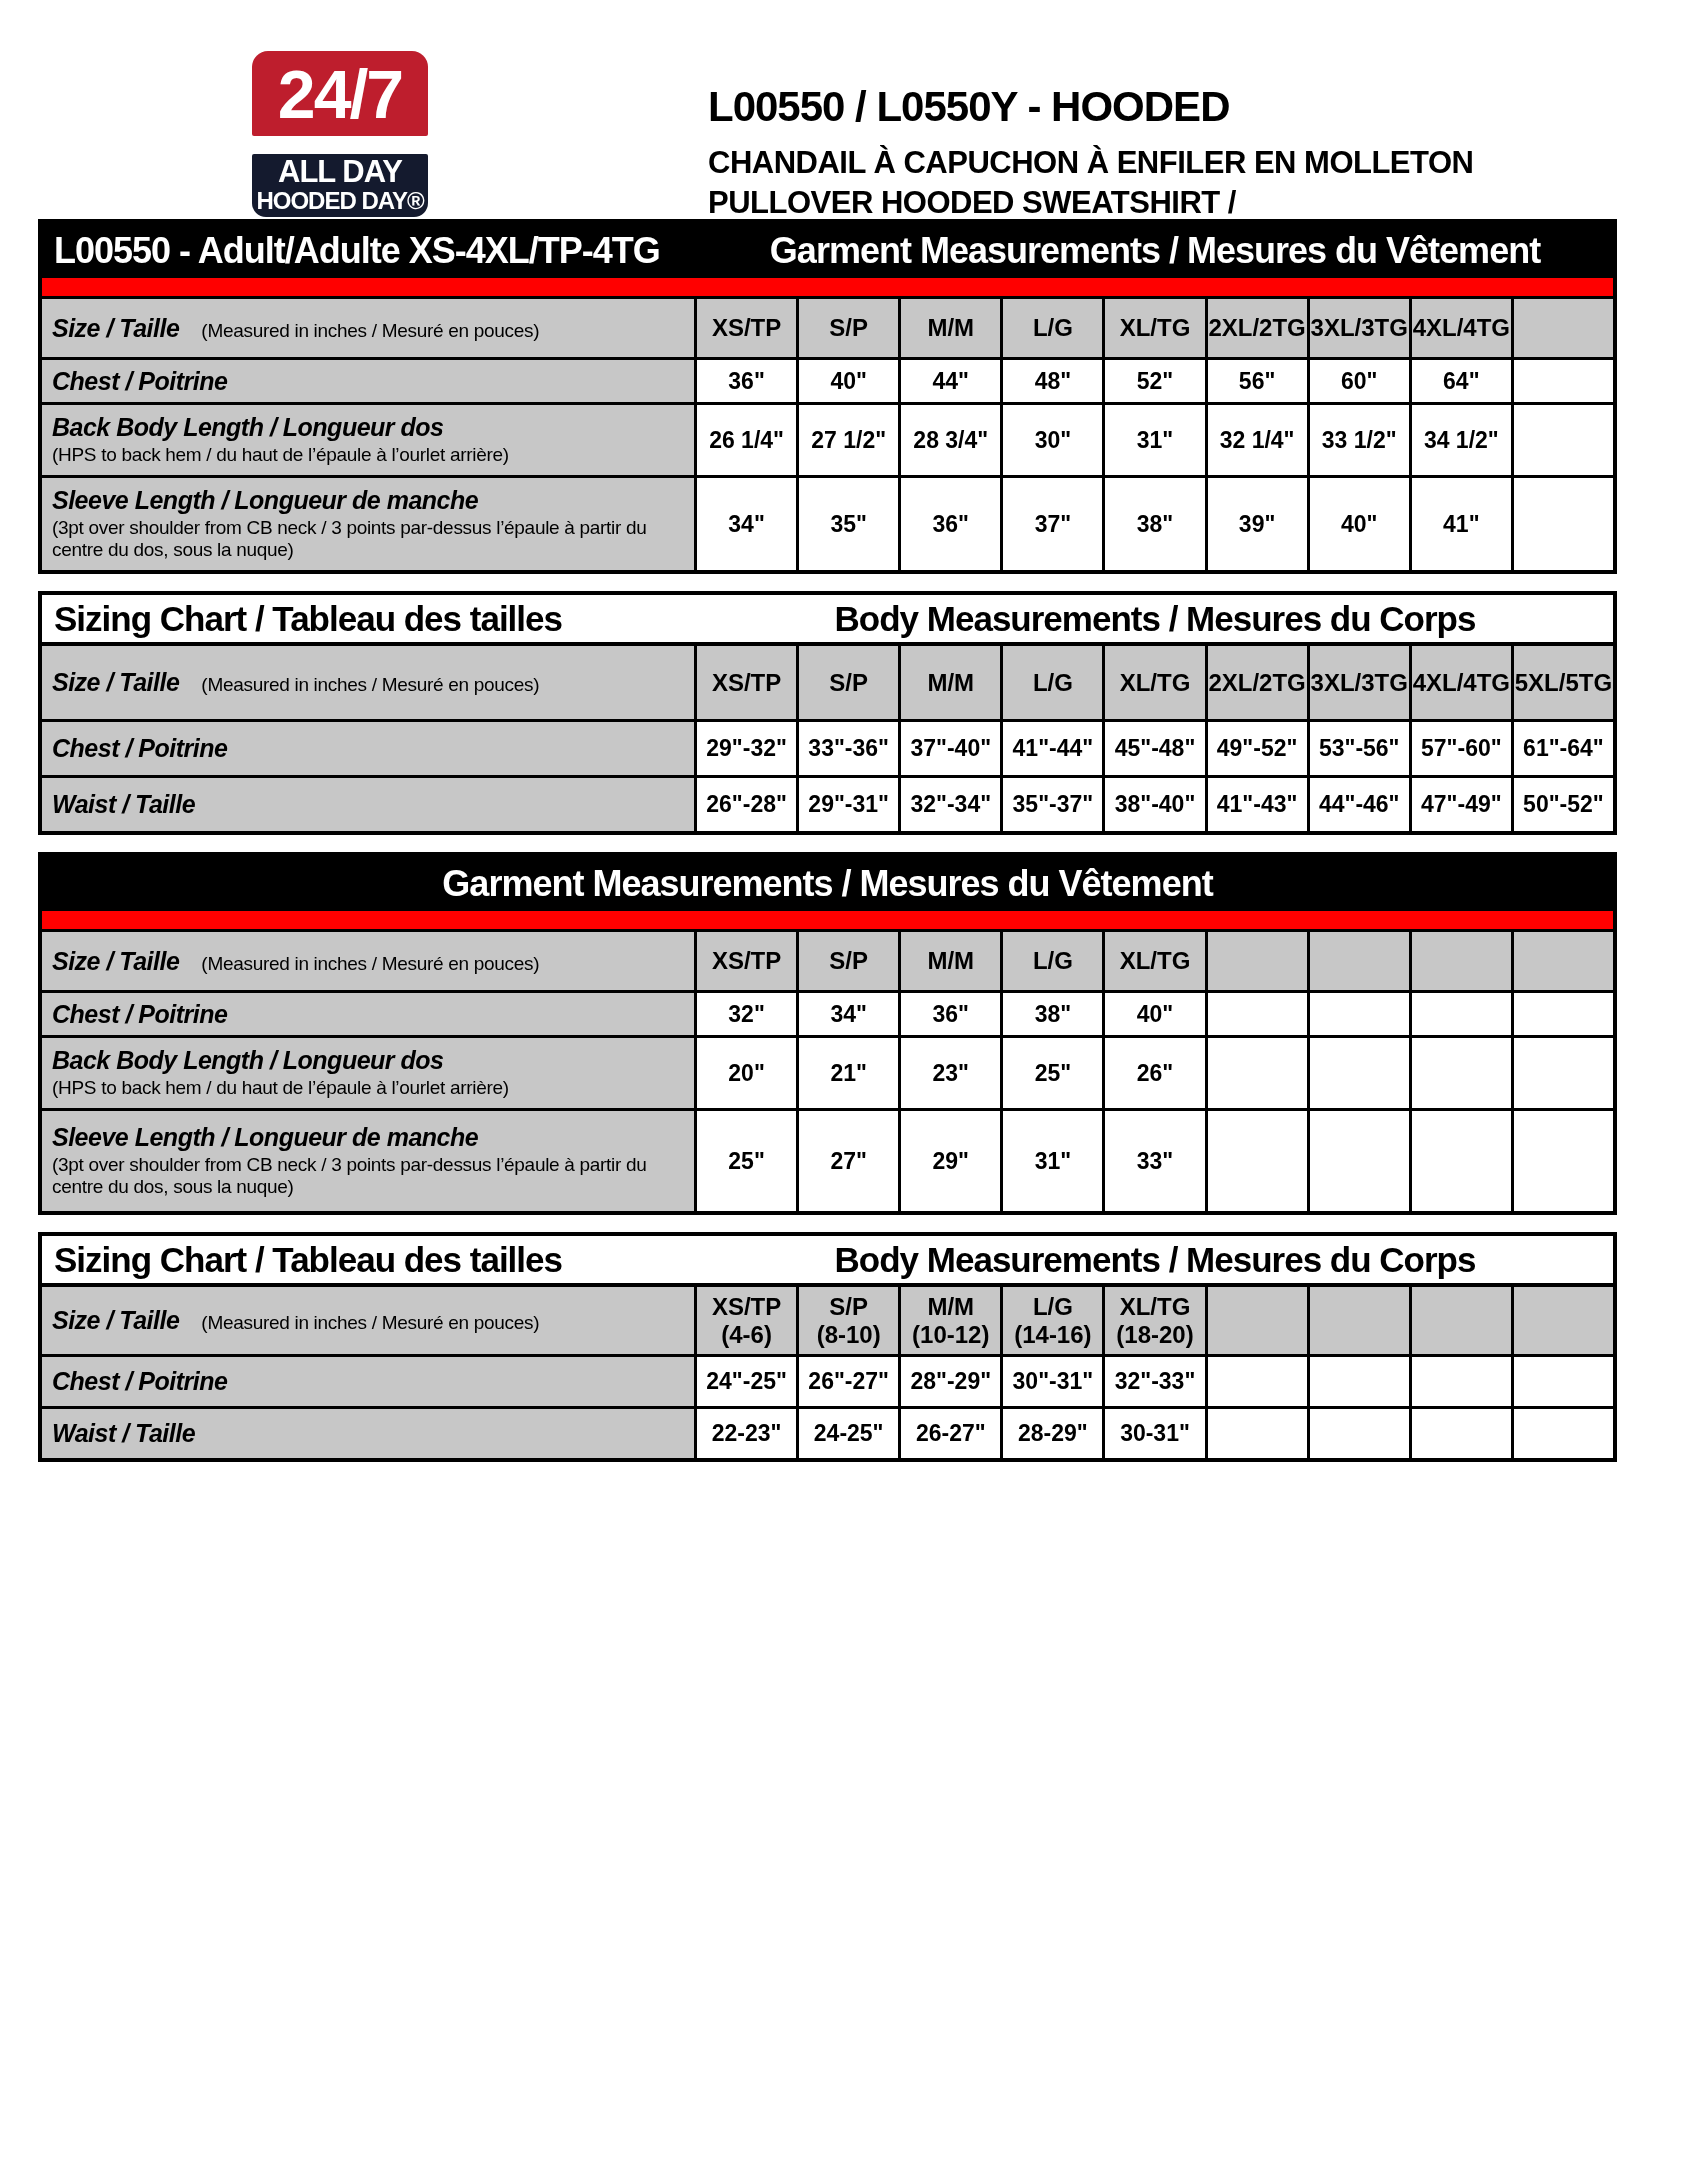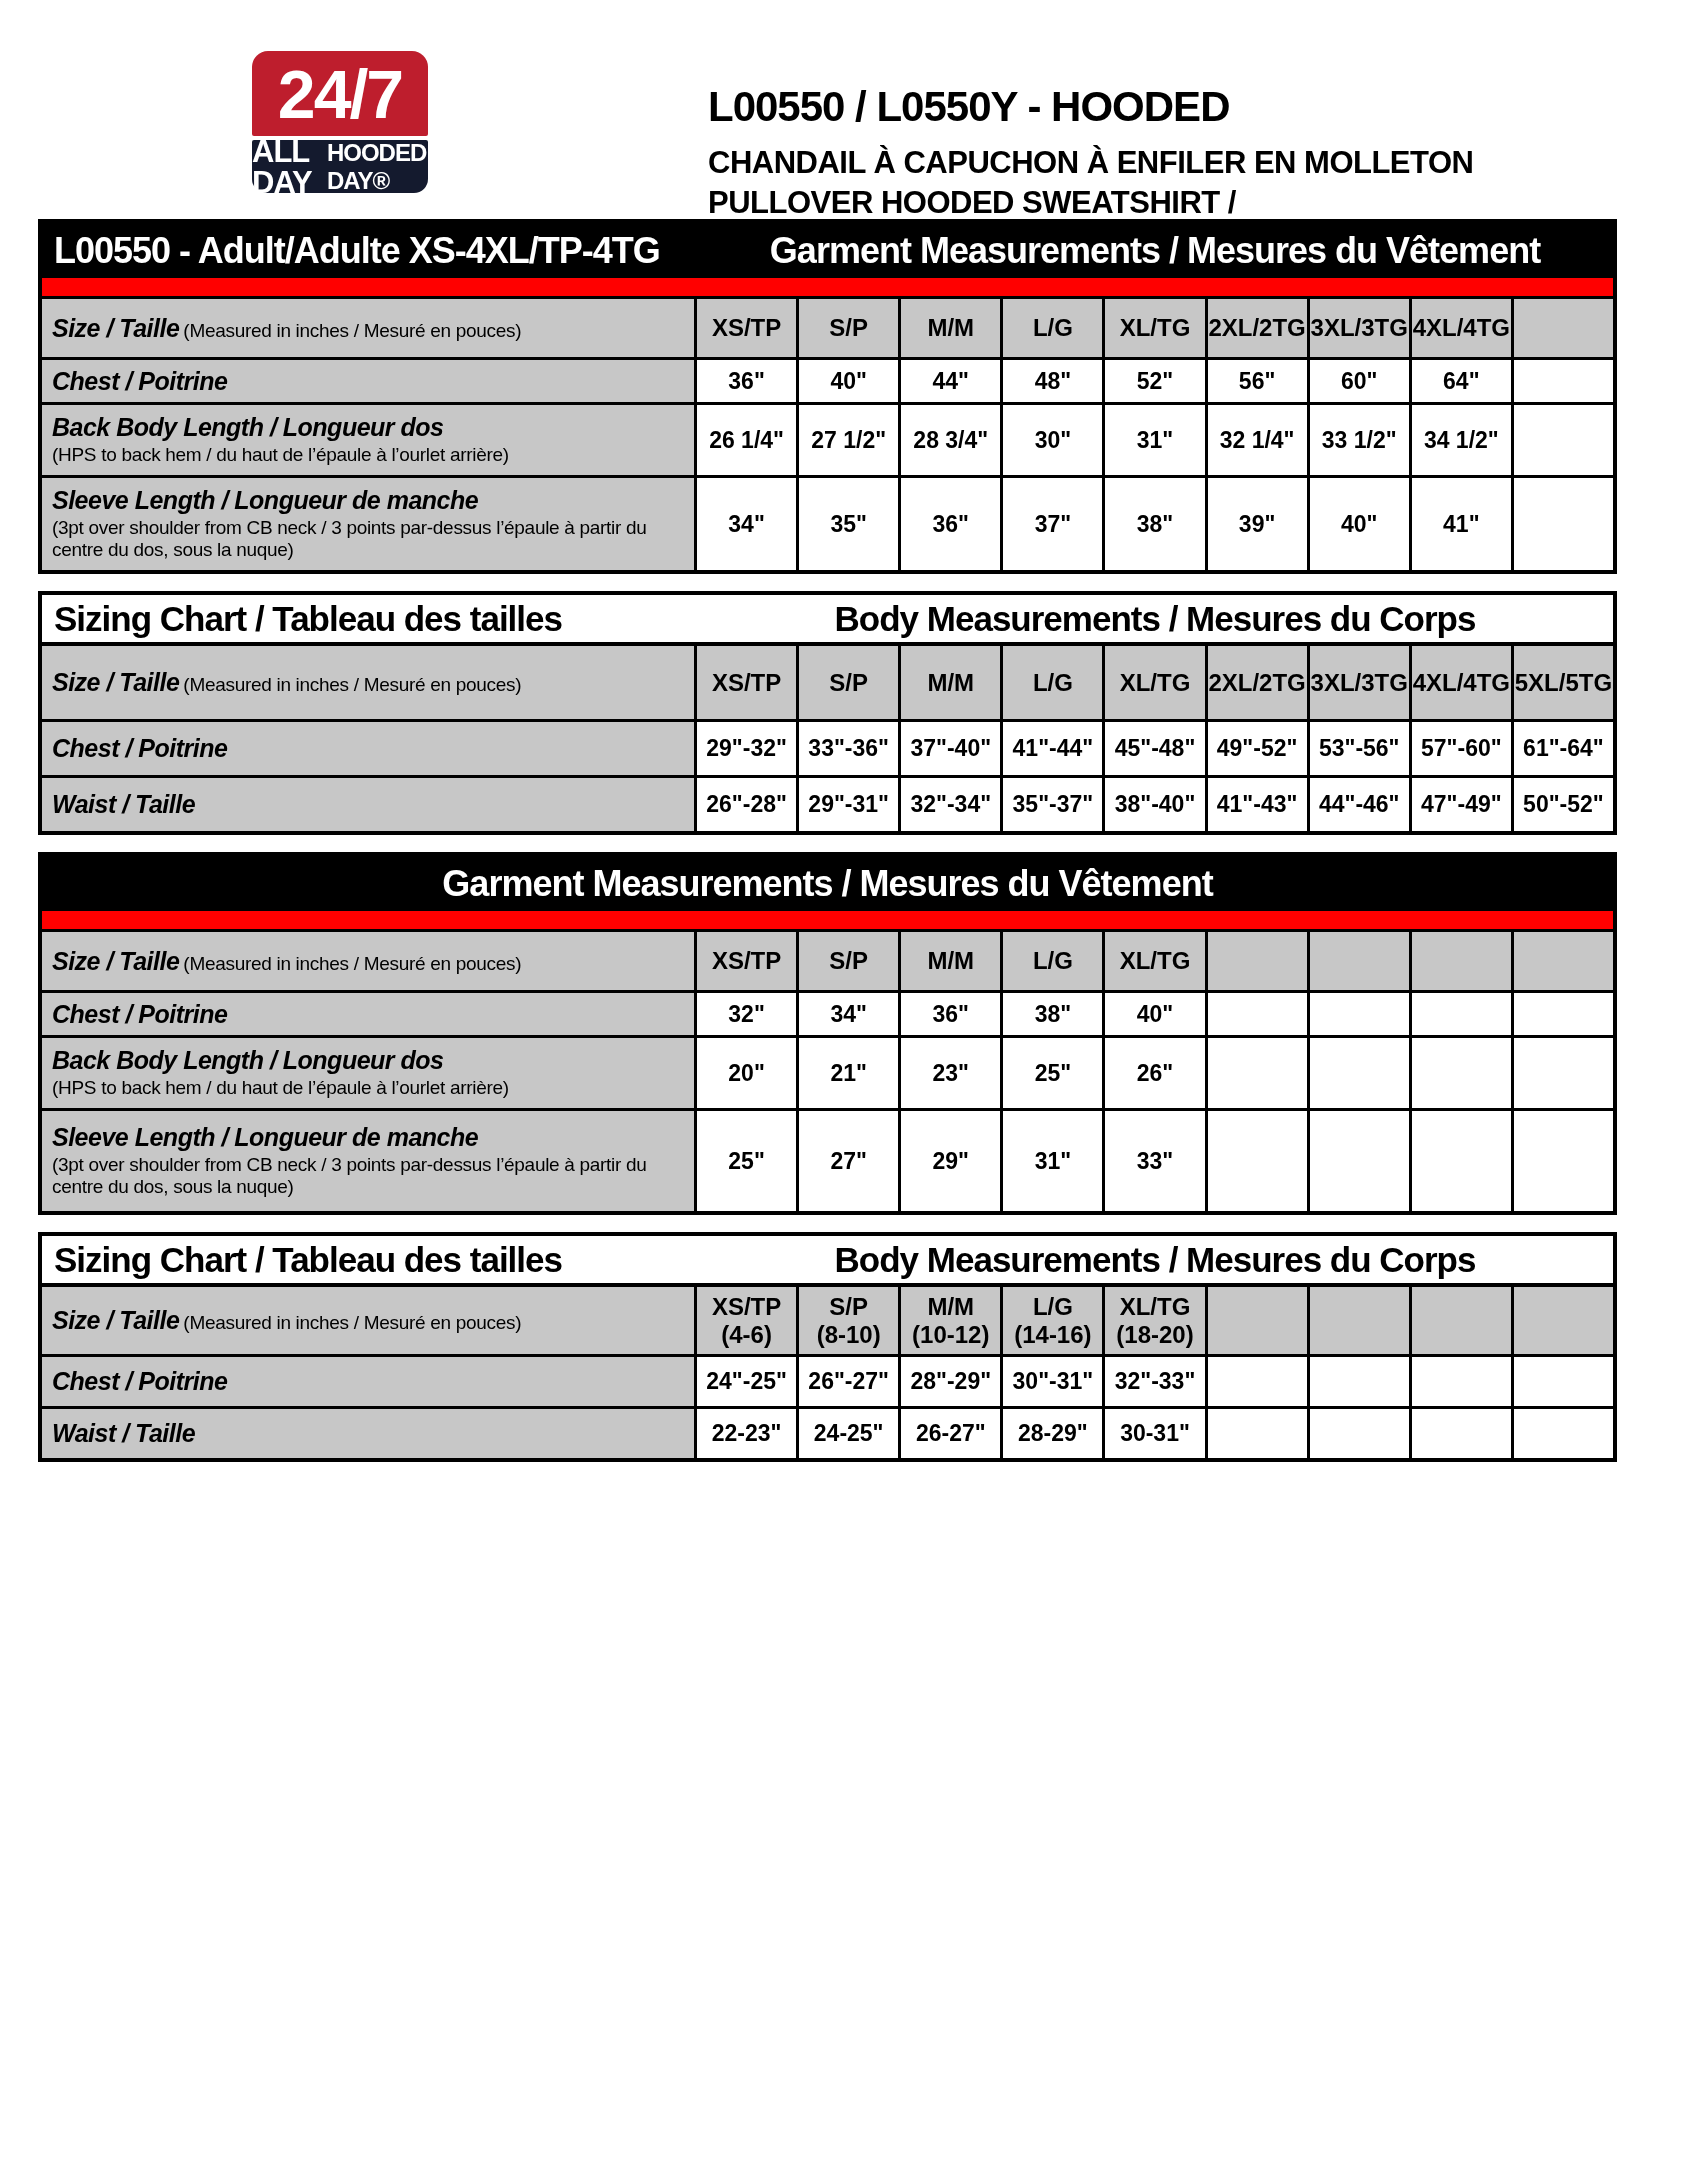--- a/index.html
+++ b/index.html
@@ -11,22 +11,22 @@
   .page { position:absolute; inset:0; background:#fff; }
 
   
   .logo { position:absolute; left:252px; top:51px; width:176px; }
   .logo-red {
     background:#BE1E2D; height:85px; border-radius:16px 16px 2px 2px;
     display:flex; align-items:center; justify-content:center;
   }
   .logo-red span { color:#fff; font-weight:bold; font-size:68px; letter-spacing:-2px; }
   .logo-navy {
-    background:#141A2E; height:53px; margin-top:4px; border-radius:2px 2px 14px 14px;
-    display:flex; flex-direction:row; align-items:center; justify-content:center;
+    background:#141A2E; height:63px; margin-top:18px; border-radius:2px 2px 14px 14px;
+    display:flex; flex-direction:column; align-items:center; justify-content:center;
     color:#fff; font-weight:bold;
   }
   .logo-navy .l2 { font-size:31px; line-height:1; letter-spacing:-1px; }
   .logo-navy .l3 { font-size:24px; line-height:1.15; letter-spacing:-1px; }
 
   .titleblock { position:absolute; left:708px; top:83px; }
   .titleblock h1 { font-size:42px; font-weight:bold; letter-spacing:-1px; margin-bottom:12px; }
   .titleblock .sub { font-size:31px; font-weight:bold; letter-spacing:-0.5px; line-height:1.3; }
 
   
@@ -50,21 +50,21 @@
 
   .cell { border-right:3px solid #000; }
   .row .cell:last-child { border-right:none; }
 
   .label-cell {
     width:655px; background:#C7C7C7; padding:5px 10px;
     display:flex; flex-direction:column; justify-content:center;
   }
   .lbl { font-weight:bold; font-size:25px; letter-spacing:-0.5px; line-height:1.15;font-style:italic; }
   .note { font-size:19px; font-weight:normal; letter-spacing:-0.3px; }
-  .note.inline { margin-left:4px; }
+  .note.inline { margin-left:22px; }
   .note.block { display:block; line-height:1.2; margin-top:2px; }
 
   .dcell {
     flex:1; display:flex; align-items:center; justify-content:center;
     font-weight:bold; font-size:23px; background:#fff; text-align:center;
   }
   .size-row .dcell {
     background:#C7C7C7; white-space:pre-line; line-height:1.15; font-size:24px;
   }
 

